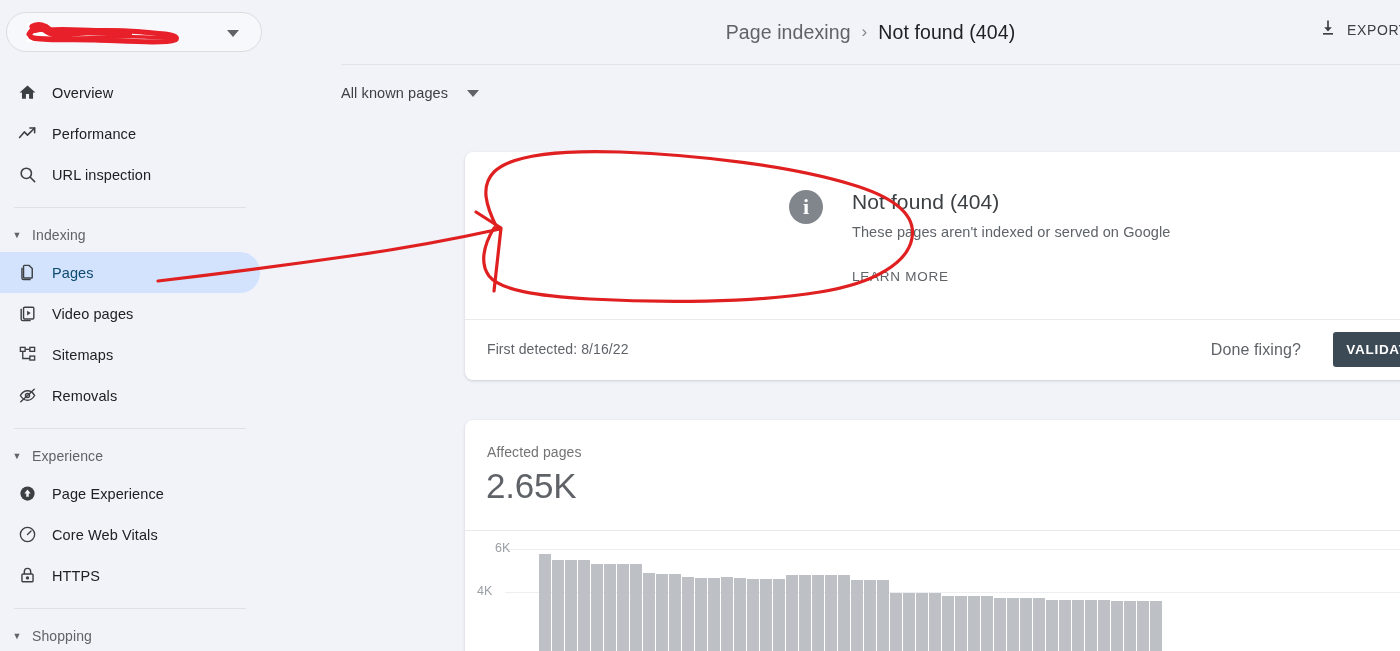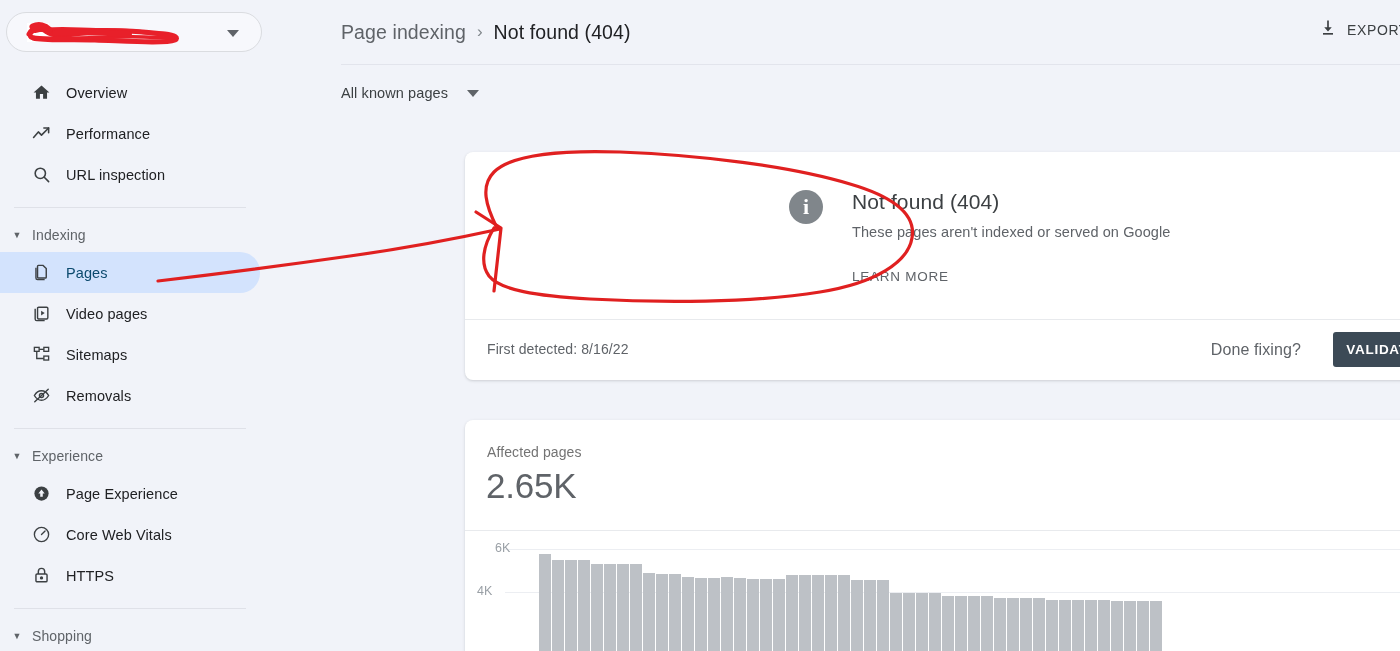--- a/index.html
+++ b/index.html
@@ -26,21 +26,21 @@
   }
   .prop-caret {
     position: absolute; right: 22px; top: 17px;
     width: 0; height: 0; border-left: 6px solid transparent;
     border-right: 6px solid transparent; border-top: 7px solid #5f6368;
   }
 
   .nav-list { position: absolute; left: 0; top: 72px; width: 300px; }
   .nav-item {
     position: relative; display: flex; align-items: center;
-    height: 41px; padding-left: 28px; cursor: pointer;
+    height: 41px; padding-left: 14px; cursor: pointer;
   }
   .nav-item .ico {
     width: 26px; height: 24px; display: flex; align-items: center;
     justify-content: center; color: #3c4043; flex: 0 0 26px;
   }
   .nav-item .lbl {
     margin-left: 12px; font-size: 14.5px; color: #202124; letter-spacing: .1px;
   }
   .nav-item.selected {
     background: #d3e3fd; border-top-right-radius: 20px;
@@ -59,21 +59,21 @@
   }
   .nav-section .sec-lbl {
     margin-left: 6px; font-size: 14px; color: #5f6368; letter-spacing: .1px;
   }
 
   
   #main { position: absolute; left: 300px; top: 0; width: 1100px; height: 651px; }
 
   .topbar {
     position: absolute; left: 0; top: 0; width: 1100px; height: 64px;
-    display: flex; align-items: center;
+    display: flex; align-items: center; justify-content: center;
   }
   .breadcrumb { display: flex; align-items: center; margin-left: 41px; }
   .bc-parent { font-size: 19.5px; color: #5f6368; letter-spacing: .1px; }
   .bc-sep { font-size: 17px; color: #80868b; margin: 0 11px; }
   .bc-current { font-size: 19.5px; color: #202124; letter-spacing: .1px; }
   .export-btn {
     position: absolute; right: -8px; top: 18px;
     display: flex; align-items: center; cursor: pointer; white-space: nowrap;
   }
   .export-label {

